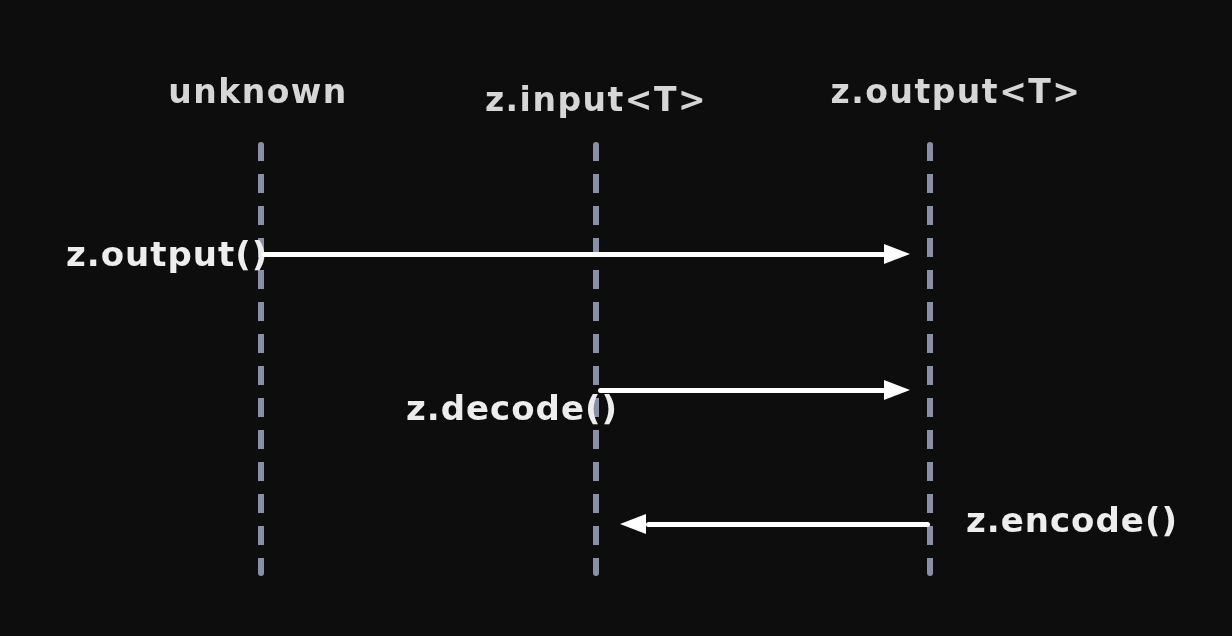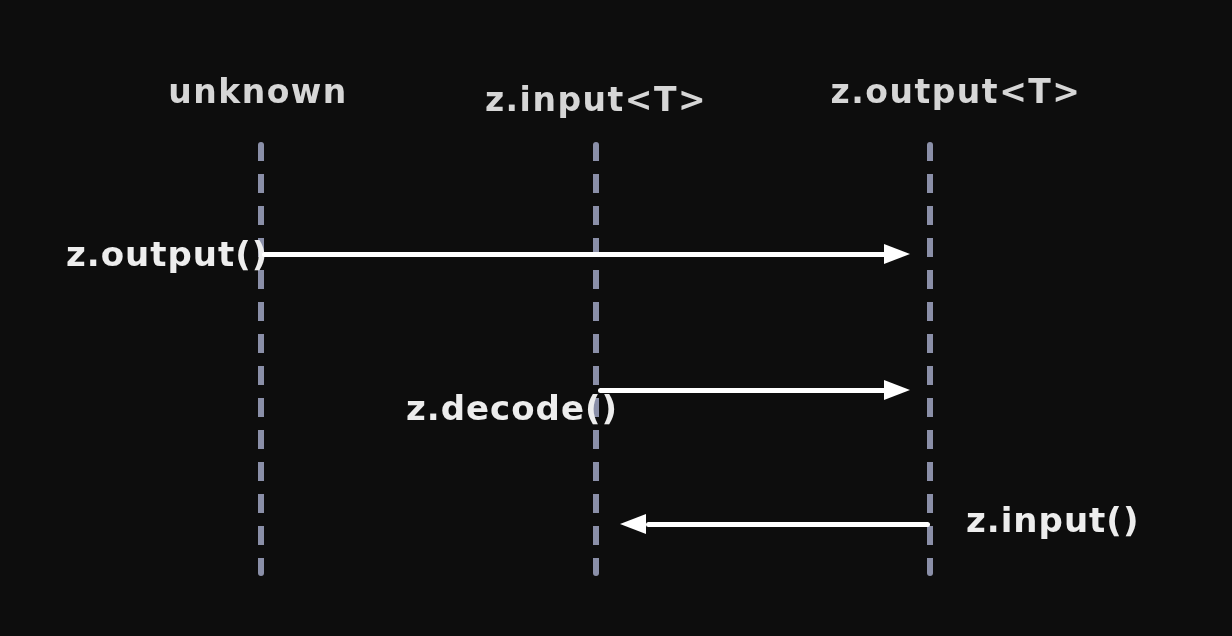--- a/index.html
+++ b/index.html
@@ -80,17 +80,17 @@
   <div class="lifeline lf-2"></div>
 
   <div class="msg-label ml-0">z.output()</div>
   <div class="msg-line line-0"></div>
   <div class="arrowhead right head-0"></div>
 
   <div class="msg-label ml-1">z.decode()</div>
   <div class="msg-line line-1"></div>
   <div class="arrowhead right head-1"></div>
 
-  <div class="msg-label ml-2">z.input()</div>
+  <div class="msg-label ml-2">z.encode()</div>
   <div class="msg-line line-2"></div>
   <div class="arrowhead left head-2"></div>
 
 </div>
 
 </body></html>

